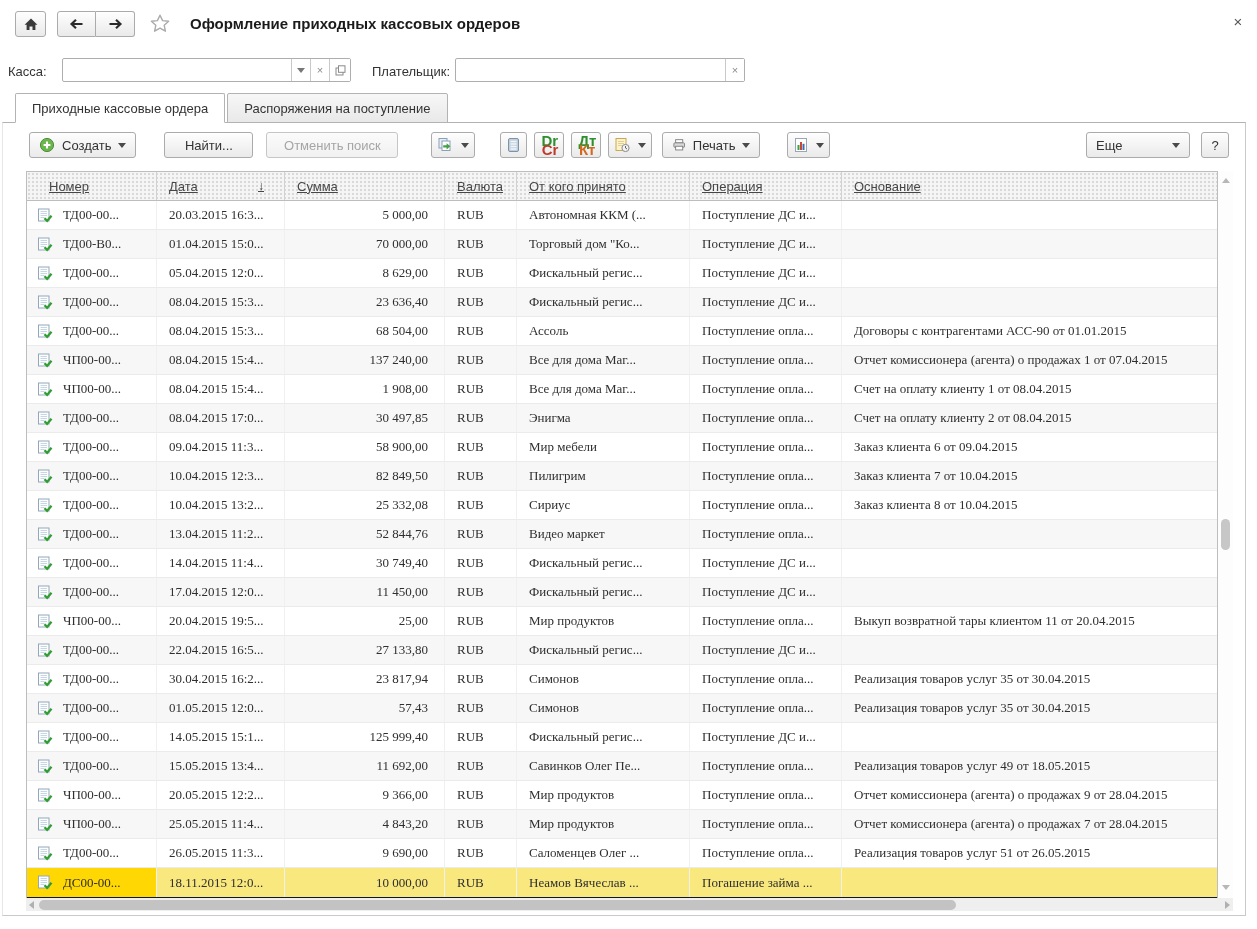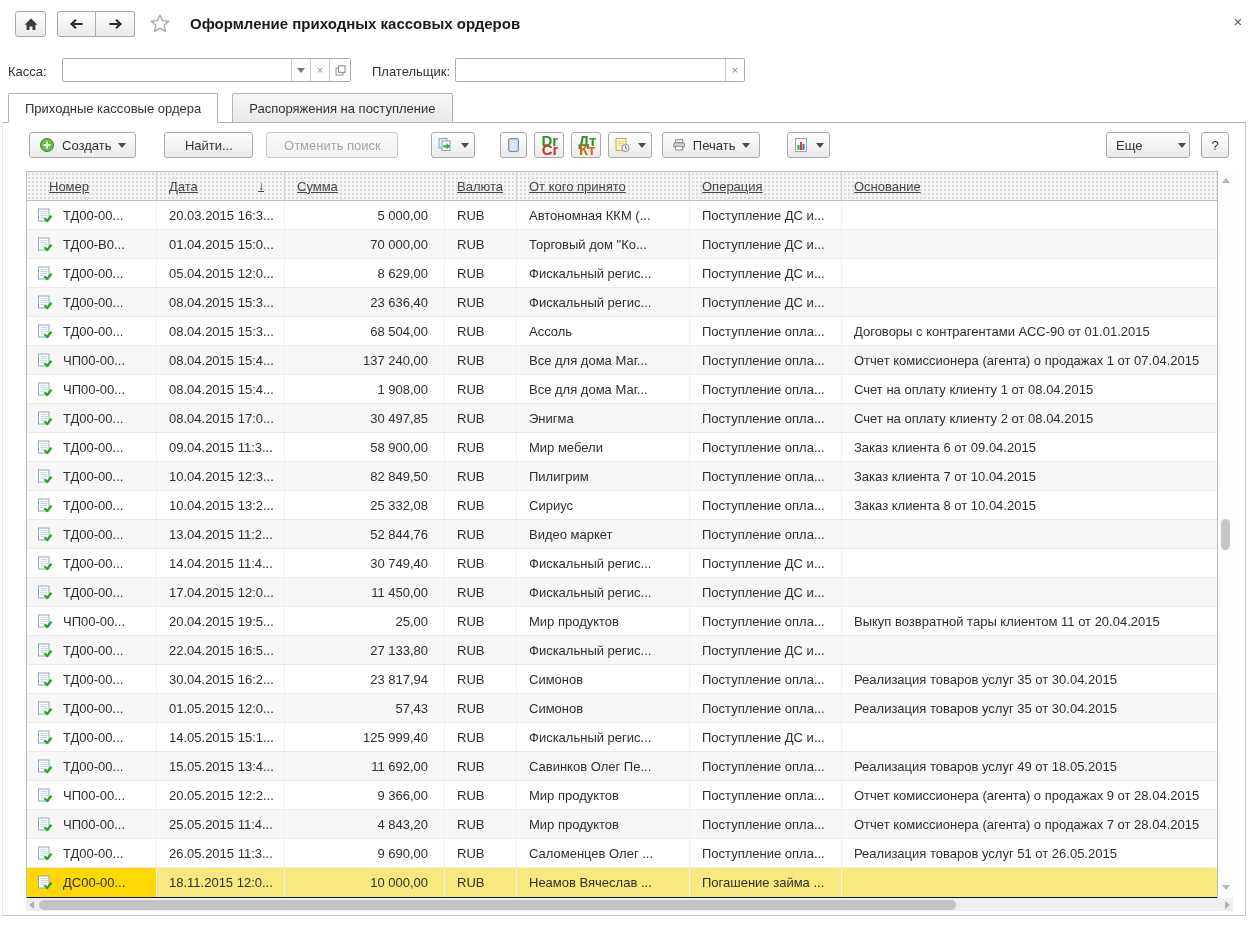--- a/index.html
+++ b/index.html
@@ -29,21 +29,21 @@
   
   .flt-label{top:64px;color:#333;}
   .field{display:flex;align-items:stretch;height:24px;box-sizing:border-box;
     border:1px solid #aeaeae;border-radius:2px;background:#fff;}
   .field input{border:none;outline:none;flex:1;min-width:0;font:inherit;padding:0 6px;background:transparent;}
   .seg{width:18px;display:flex;align-items:center;justify-content:center;
     border-left:1px solid #c9c9c9;color:#8a8a8a;cursor:pointer;background:#fff;font-size:11px;}
   .combo-caret{width:0;height:0;border-left:4px solid transparent;border-right:4px solid transparent;
     border-top:5px solid #777;}
   
-  .tabs{left:8px;top:93px;display:flex;z-index:3;gap:12px;}
+  .tabs{left:15px;top:93px;display:flex;z-index:3;}
   .tab{height:30px;box-sizing:border-box;display:flex;align-items:center;padding:0 16px;
     border:1px solid #b3b3b3;border-radius:2px 2px 0 0;background:linear-gradient(#f7f7f7,#e9e9e9);
     cursor:pointer;color:#333;}
   .tab.active{background:#fff;border-bottom:1px solid #fff;}
   .tab + .tab{margin-left:2px;}
   
   .panel{left:2px;top:122px;width:1244px;height:794px;box-sizing:border-box;background:#fff;
     border-top:1px solid #b3b3b3;border-right:1px solid #c9c9c9;
     border-bottom:1px solid #c9c9c9;border-left:1px solid #e6e6e6;z-index:1;}
   
@@ -59,21 +59,21 @@
   .drcr .t{position:absolute;top:0;left:1px;}
   .drcr .b{position:absolute;bottom:0;right:0;}
   
   .table{position:absolute;left:23px;top:48px;width:1192px;}
   .thead{display:flex;height:30px;box-sizing:border-box;border:1px solid #bdbdbd;
     background-color:#f5f5f5;color:#474747;
     background-image:radial-gradient(#d9d9d9 0.9px,transparent 0.9px);background-size:4px 4px;text-decoration:underline;}
   .th{display:flex;align-items:center;box-sizing:border-box;padding:0 6px 0 12px;
     border-right:1px solid #d2d2d2;overflow:hidden;white-space:nowrap;cursor:pointer;}
   .tbody{box-sizing:border-box;border-left:1px solid #bdbdbd;border-right:1px solid #bdbdbd;
-    border-bottom:7px solid #0f172a;}
+    border-bottom:7px solid #0f172a;font-family:Liberation Serif, serif;}
   .tr{display:flex;height:29px;box-sizing:border-box;background:#fff;border-bottom:1px solid #ebebeb;cursor:pointer;}
   .tr.alt{background:#f7f7f7;}
   .tr.selected{background:#F9E87E;border-bottom-color:#ecd95e;}
   .tr:last-child{border-bottom:none;}
   .td{display:flex;align-items:center;box-sizing:border-box;padding:0 8px 0 12px;
     border-right:1px solid #f0f0f0;overflow:hidden;white-space:nowrap;}
   .w-num{width:130px;}  .th.w-num{padding-left:22px;}
   .td.w-num{padding-left:10px;gap:10px;}
   .tr.selected .td.w-num{background:#FFD702;}
   .w-date{width:128px;} .w-sum{width:160px;} .w-cur{width:72px;}
@@ -222,21 +222,21 @@
     </div>
     <div class="tb iconb" style="margin-left:27px;">
       <svg width="16" height="16" viewBox="0 0 16 16">
         <rect x="2.5" y="1.5" width="11" height="13" fill="#ffffff" stroke="#98a6b5"></rect>
         <rect x="4.5" y="8" width="2" height="5" fill="#3f9e3f"></rect>
         <rect x="7" y="5" width="2" height="8" fill="#cc4433"></rect>
         <rect x="9.5" y="6.8" width="2" height="6.2" fill="#3b6fb5"></rect>
       </svg>
       <span class="caret"></span>
     </div>
-    <div class="tb" style="margin-left:auto;width:84px;gap:36px;">
+    <div class="tb" style="margin-left:auto;width:104px;gap:36px;">
       <span>Еще</span>
       <span class="caret" style="margin-left:auto;"></span>
     </div>
     <div class="tb" style="margin-left:11px;width:28px;justify-content:center;">
       <span>?</span>
     </div>
   </div>
 
   <div class="table">
     <div class="thead">

